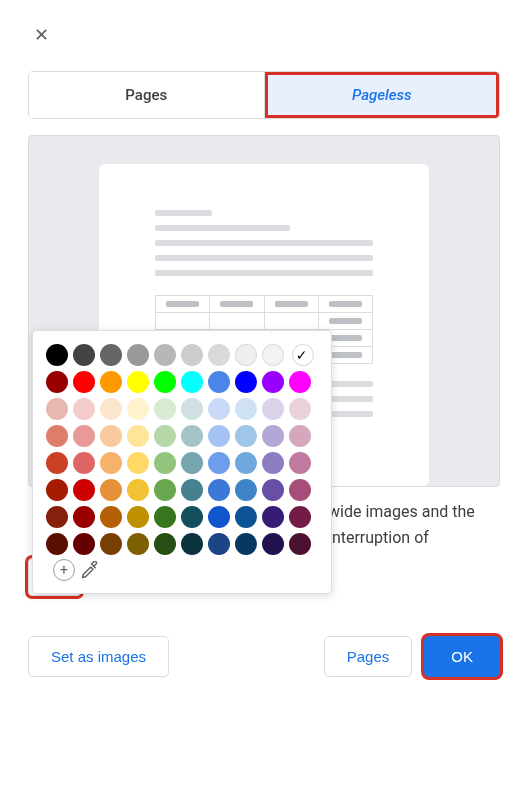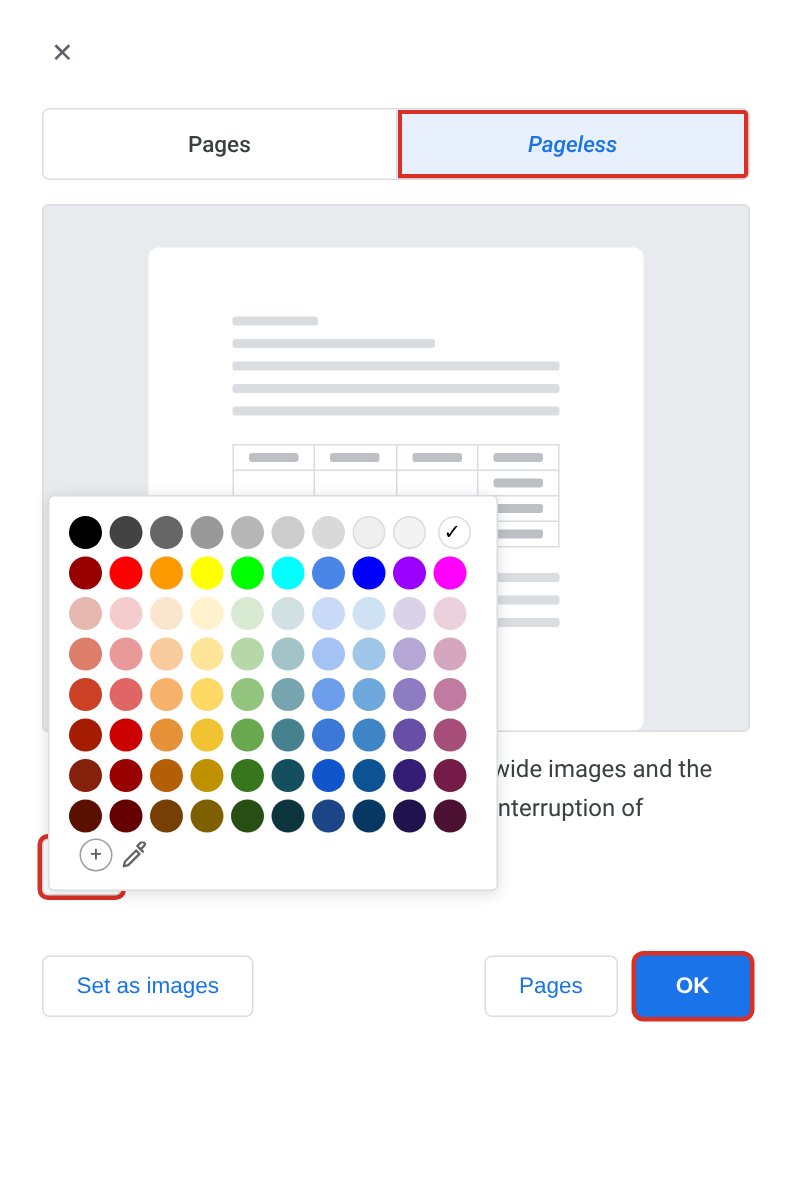--- a/index.html
+++ b/index.html
@@ -140,21 +140,21 @@
     padding:11px 22px;
     border-radius:5px;
     cursor:pointer;
   }
   .btn.primary {
     background:#1a73e8;
     color:#fff;
     border-color:#1a73e8;
     padding:11px 26px;
   }
-  .btn.ok-hl { box-shadow: 0 0 0 3px #d93025; font-weight: bold; }
+  .btn.ok-hl { box-shadow: 0 0 0 3px #d93025; }
 
   
   .picker {
     position:absolute;
     left:32px;
     top:330px;
     width:300px;
     background:#fff;
     border:1px solid #dadce0;
     border-radius:4px;

